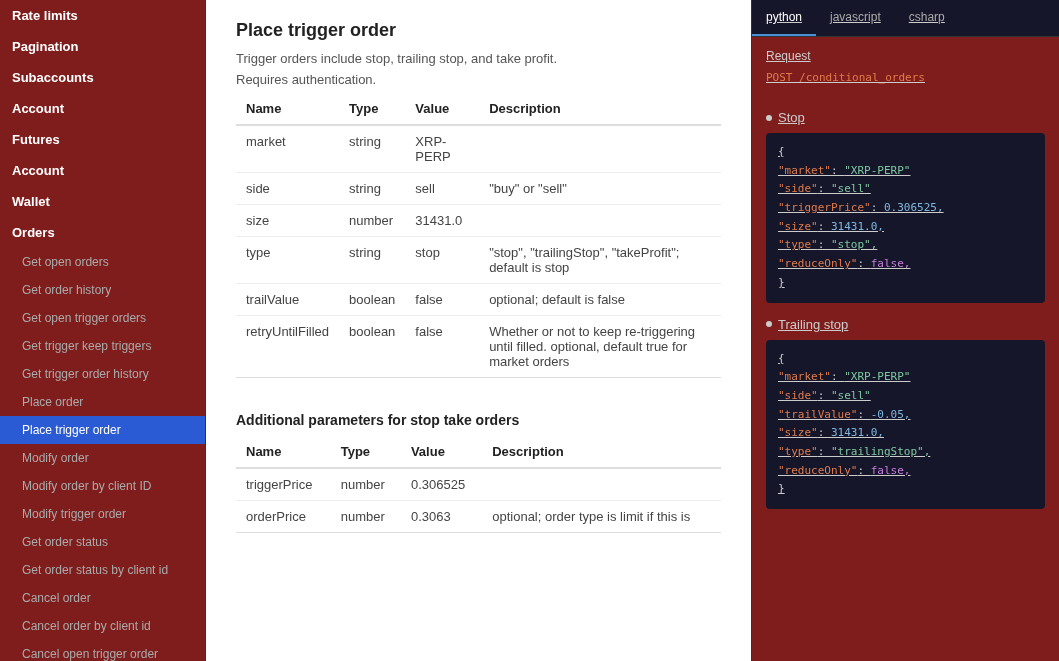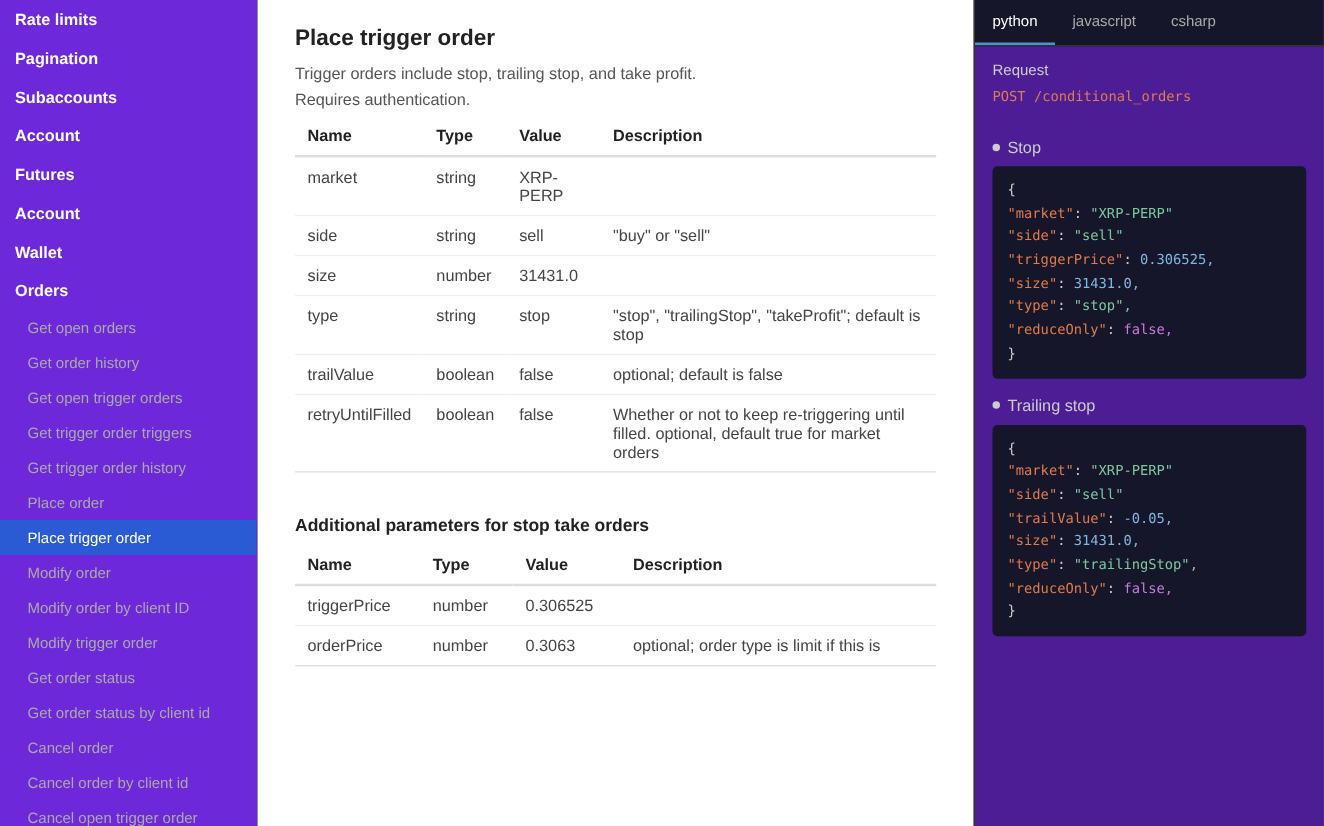--- a/index.html
+++ b/index.html
@@ -1,19 +1,19 @@
 <!DOCTYPE html>
 <html><head>
   <meta charset="utf-8">
   <style>
     * { box-sizing: border-box; margin: 0; padding: 0; }
     body { font-family: -apple-system, BlinkMacSystemFont, 'Segoe UI', sans-serif; font-size: 13px; background: #1a1a2e; color: #ccc; display: flex; height: 661px; overflow: hidden; }
 
     
-    .sidebar { width: 206px; background: #6d28d9; overflow-y: auto; flex-shrink: 0; border-right: 1px solid #333; }
+    .sidebar { width: 206px; background: #7f1d1d; overflow-y: auto; flex-shrink: 0; border-right: 1px solid #333; }
     .sidebar::-webkit-scrollbar { width: 4px; }
     .sidebar::-webkit-scrollbar-track { background: #1e1e2e; }
     .sidebar::-webkit-scrollbar-thumb { background: #444; }
     .sidebar-item { padding: 7px 12px; font-size: 13px; color: #aaa; cursor: pointer; }
     .sidebar-item.active { background: #2a5ad4; color: #fff; }
     .sidebar-item.section { color: #fff; font-weight: 600; padding: 8px 12px; }
     .sidebar-item.sub { padding-left: 22px; font-size: 12px; }
 
     
     .main-content { flex: 1; background: #fff; color: #333; overflow-y: auto; padding: 20px 30px; }
@@ -24,21 +24,21 @@
     .section-label { font-size: 13px; color: #555; margin-bottom: 14px; }
 
     
     .params-table { width: 100%; border-collapse: collapse; margin-bottom: 20px; font-size: 13px; }
     .params-table th { text-align: left; padding: 8px 10px; font-weight: 600; color: #222; border-bottom: 2px solid #ddd; }
     .params-table td { padding: 8px 10px; border-bottom: 1px solid #eee; color: #444; vertical-align: top; }
     .params-table tr:last-child td { border-bottom: 1px solid #ddd; }
     .section-title-row { font-size: 14px; font-weight: 600; color: #222; padding: 14px 0 8px 0; }
 
     
-    .right-panel { width: 280px; background: #4c1d95; overflow-y: auto; flex-shrink: 0; border-left: 1px solid #333; }
+    .right-panel { width: 308px; background: #7f1d1d; overflow-y: auto; flex-shrink: 0; border-left: 1px solid #333; text-decoration: underline; }
     .right-panel::-webkit-scrollbar { width: 4px; }
     .right-panel::-webkit-scrollbar-thumb { background: #444; }
 
     .lang-tabs { display: flex; background: #16162a; border-bottom: 1px solid #333; }
     .lang-tab { padding: 10px 14px; font-size: 12px; color: #aaa; cursor: pointer; }
     .lang-tab.active { color: #fff; border-bottom: 2px solid #4a90d9; }
 
     .request-section { padding: 12px 14px; }
     .request-label { font-size: 12px; color: #ccc; margin-bottom: 8px; font-weight: 500; }
     .endpoint { font-size: 11px; color: #e07b4a; font-family: monospace; margin-bottom: 14px; }
@@ -62,21 +62,21 @@
     <div class="sidebar-item section">Pagination</div>
     <div class="sidebar-item section">Subaccounts</div>
     <div class="sidebar-item section">Account</div>
     <div class="sidebar-item section">Futures</div>
     <div class="sidebar-item section">Account</div>
     <div class="sidebar-item section">Wallet</div>
     <div class="sidebar-item section">Orders</div>
     <div class="sidebar-item sub">Get open orders</div>
     <div class="sidebar-item sub">Get order history</div>
     <div class="sidebar-item sub">Get open trigger orders</div>
-    <div class="sidebar-item sub">Get trigger order triggers</div>
+    <div class="sidebar-item sub">Get trigger keep triggers</div>
     <div class="sidebar-item sub">Get trigger order history</div>
     <div class="sidebar-item sub">Place order</div>
     <div class="sidebar-item sub active">Place trigger order</div>
     <div class="sidebar-item sub">Modify order</div>
     <div class="sidebar-item sub">Modify order by client ID</div>
     <div class="sidebar-item sub">Modify trigger order</div>
     <div class="sidebar-item sub">Get order status</div>
     <div class="sidebar-item sub">Get order status by client id</div>
     <div class="sidebar-item sub">Cancel order</div>
     <div class="sidebar-item sub">Cancel order by client id</div>

